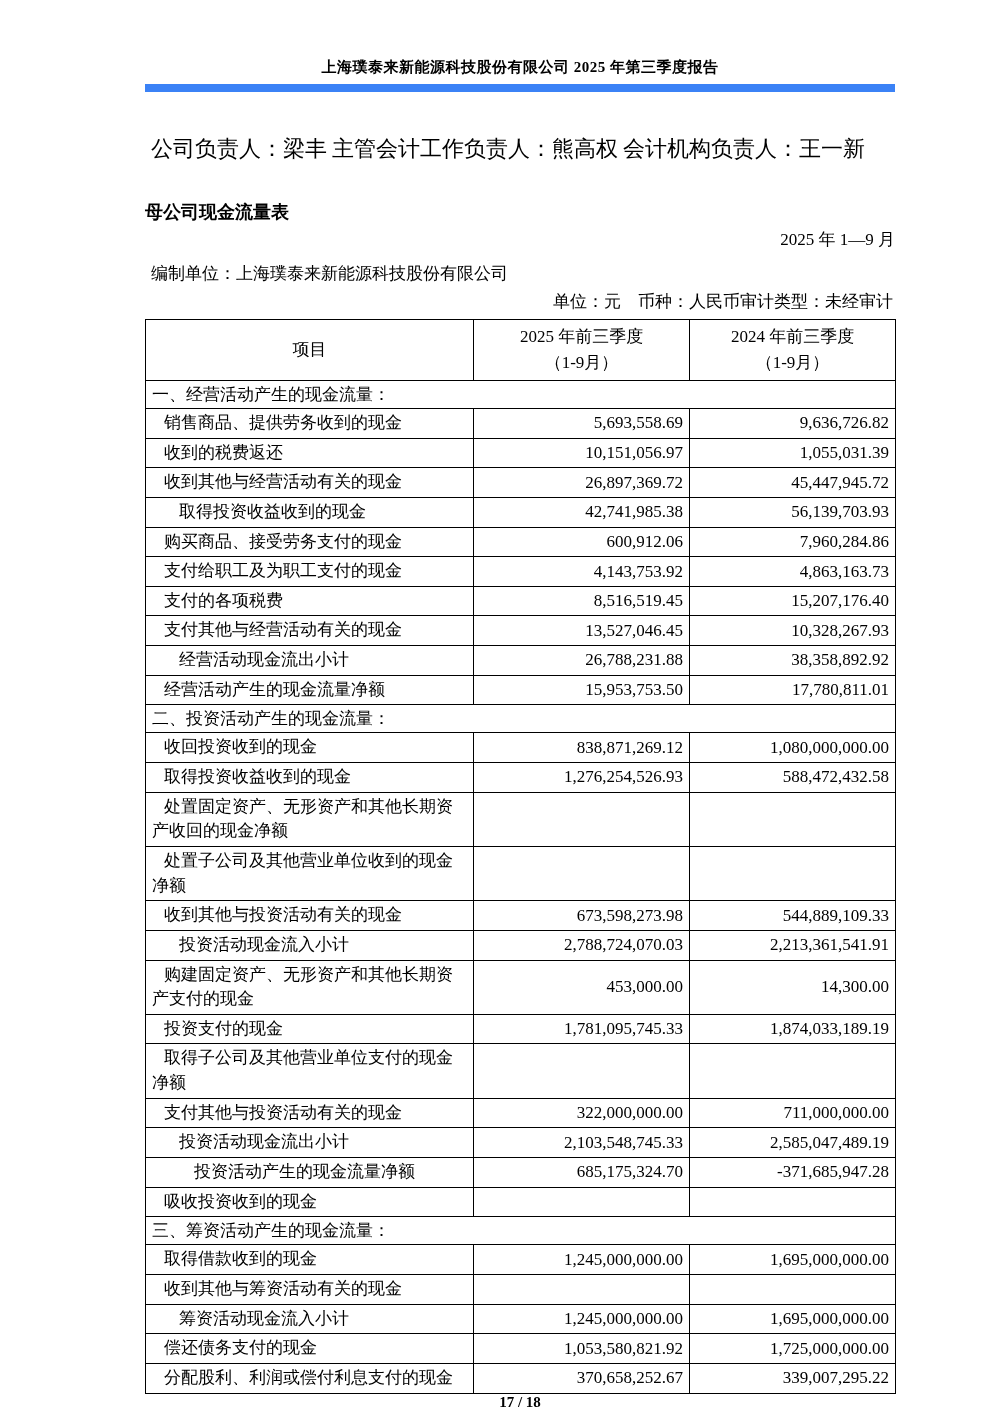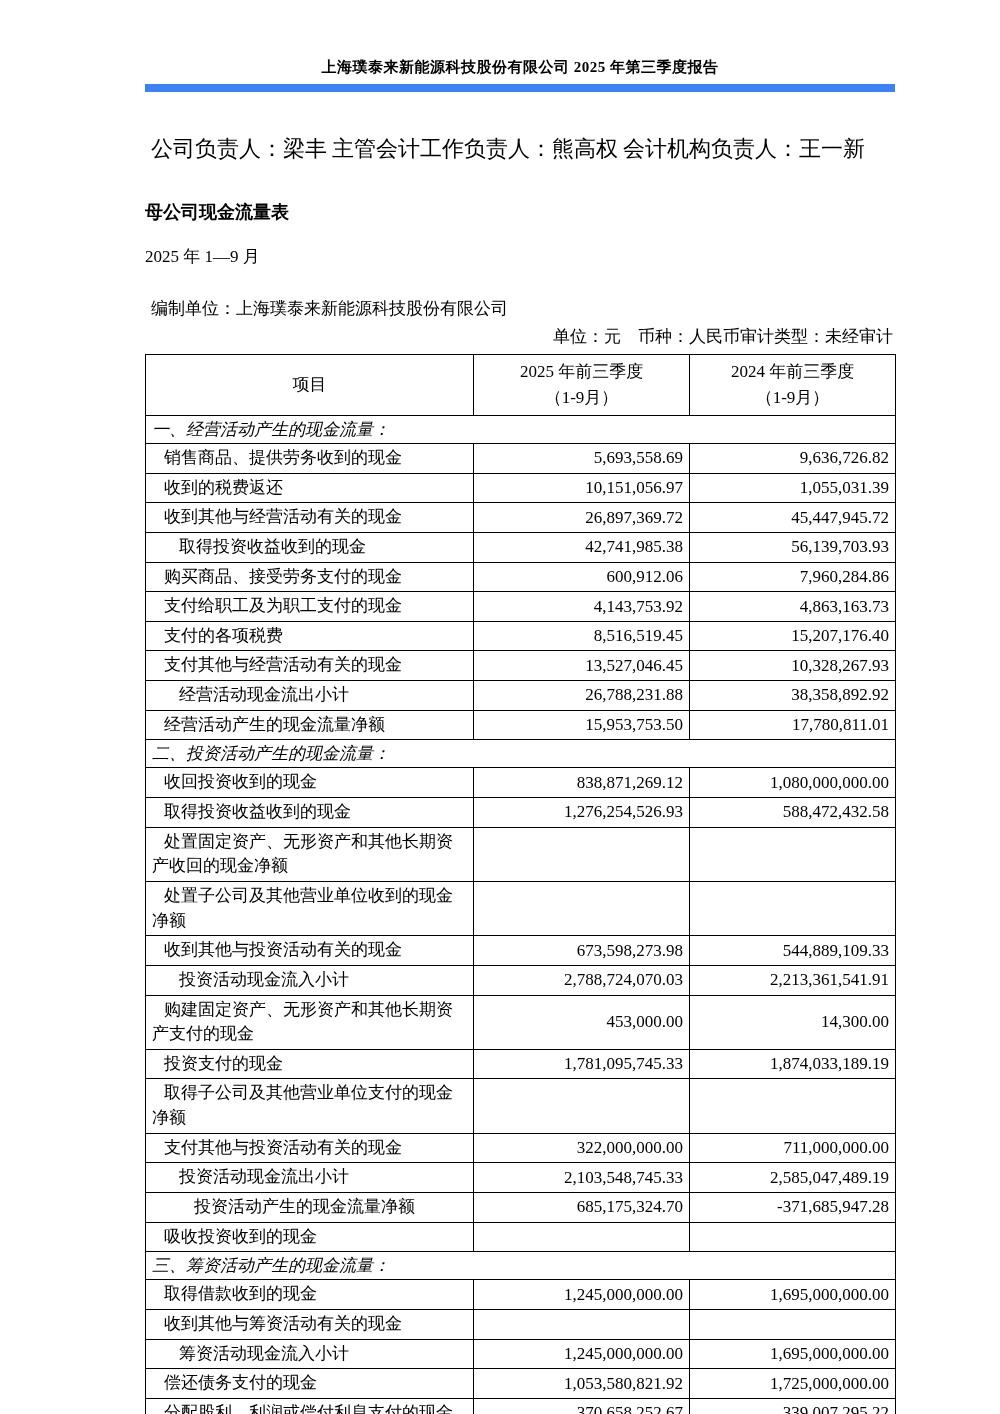--- a/index.html
+++ b/index.html
@@ -36,26 +36,26 @@
     font-size: 22px;
     padding: 0 30px 0 6px;
   }
   .stmt-title {
     margin-top: 36px;
     text-align: left;
     font-weight: bold;
     font-size: 18px;
   }
   .stmt-period {
-    margin-top: 21px;
-    text-align: left;
+    margin-top: 4px;
+    text-align: right;
     font-size: 17px;
   }
   .prepared-by {
-    margin-top: 29px;
+    margin-top: 11px;
     font-size: 17px;
     padding-left: 6px;
   }
   .unit-line {
     margin-top: 5px;
     font-size: 17px;
     text-align: right;
     padding-right: 2px;
   }
   table.cashflow {
@@ -74,21 +74,20 @@
   th.head-cell {
     font-weight: bold;
     text-align: center;
     height: 56px;
     line-height: 1.55;
   }
   td.section-cell {
     font-weight: bold;
     height: 22px;
     padding-left: 6px;
-    font-style: italic;
   }
   td.label-cell {
     height: 24px;
     line-height: 1.45;
     padding-right: 4px;
   }
   td.label-cell.ind1 { text-indent: 12px; }
   td.label-cell.ind2 { text-indent: 27px; }
   td.label-cell.ind3 { text-indent: 42px; }
   td.num-cell {

